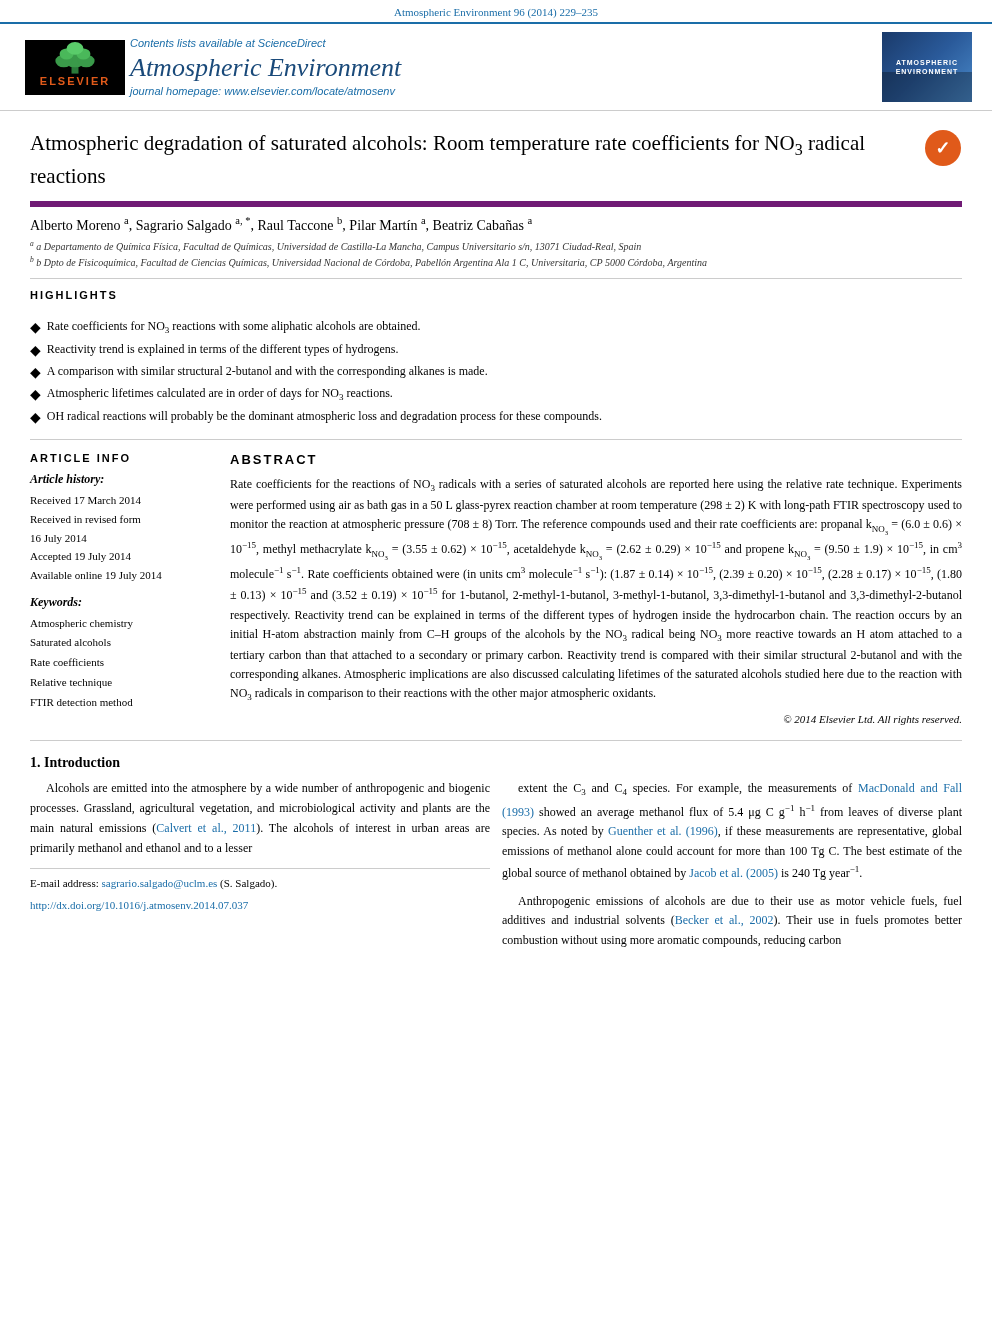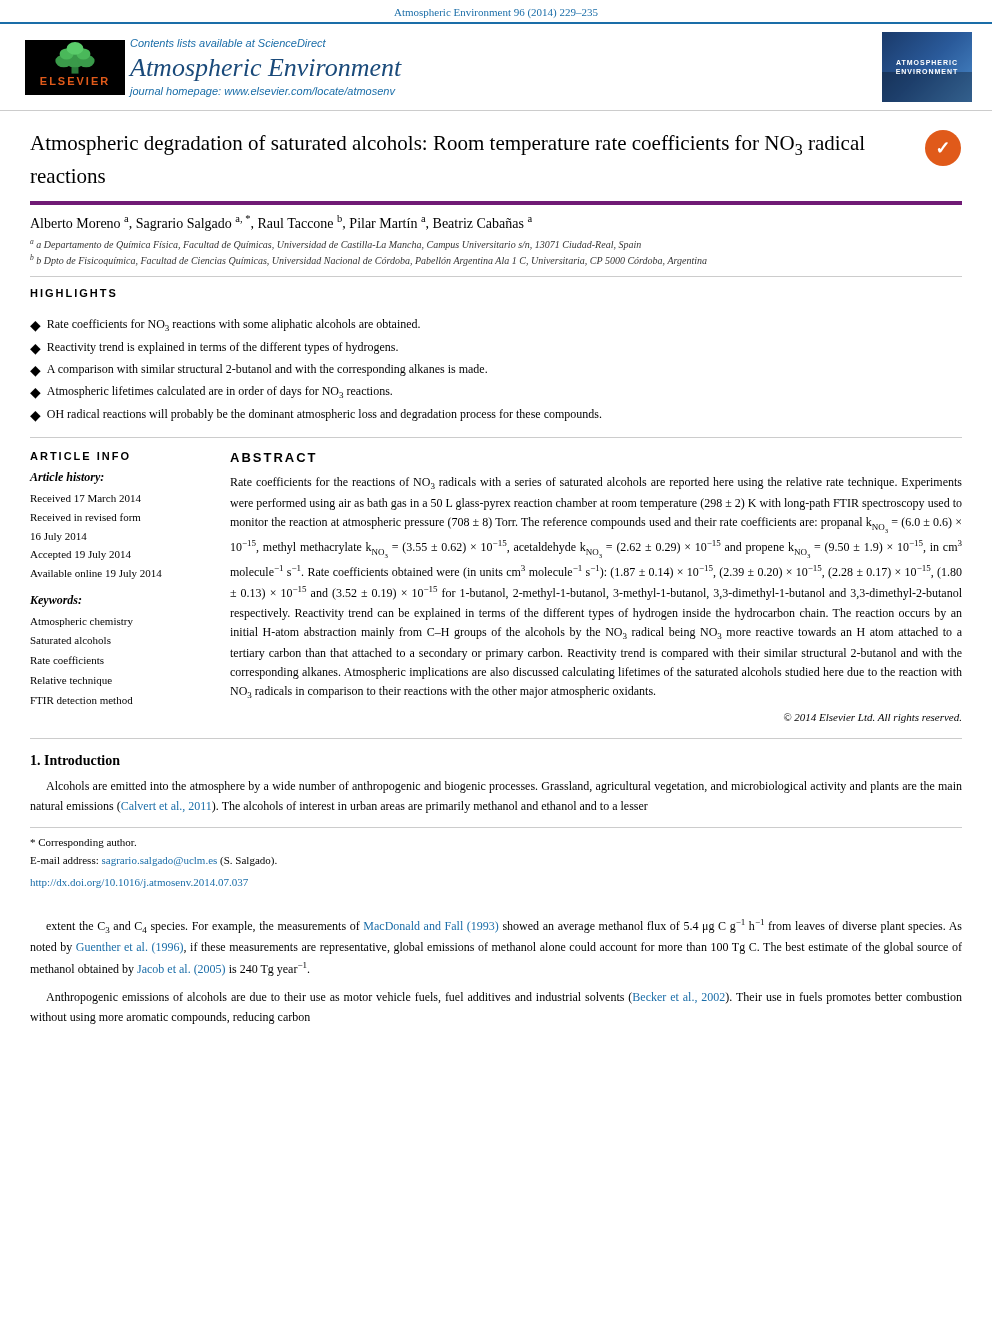--- a/index.html
+++ b/index.html
@@ -115,21 +115,21 @@
     }
 
     
     .main-content {
       padding: 0 30px;
     }
 
     
     .article-title-section {
       padding: 18px 0 10px;
-      border-bottom: 4px solid #701a75;
+      border-bottom: 6px solid #701a75;
       display: flex;
       align-items: flex-start;
       justify-content: space-between;
     }
     .article-title-text {
       flex: 1;
       padding-right: 20px;
     }
     .article-title {
       font-size: 21px;
@@ -276,23 +276,22 @@
     }
     .intro-heading {
       font-size: 14px;
       font-weight: bold;
       margin-bottom: 8px;
     }
 
     
     .two-col-intro {
       display: flex;
-      gap: 24px;
+      gap: 12px;
       padding: 0;
-      flex-direction: column;
     }
     .intro-col {
       flex: 1;
       font-size: 12px;
       line-height: 1.65;
       text-align: justify;
     }
     .intro-col p {
       margin-bottom: 8px;
       text-indent: 16px;
@@ -447,23 +446,20 @@
     </div>
   </div>
 
   <div class="intro-section">
     <div class="intro-heading">1. Introduction</div>
     <div class="two-col-intro">
       <div class="intro-col">
         <p>Alcohols are emitted into the atmosphere by a wide number of anthropogenic and biogenic processes. Grassland, agricultural vegetation, and microbiological activity and plants are the main natural emissions (<span class="blue-link">Calvert et al., 2011</span>). The alcohols of interest in urban areas are primarily methanol and ethanol and to a lesser</p>
         <div class="footnotes">
           <div class="footnote-item">
-            <span>* Corresponding author.</span>
-          </div>
-          <div class="footnote-item">
             <span>E-mail address:</span>
             <span class="blue-link">sagrario.salgado@uclm.es</span>
             <span>(S. Salgado).</span>
           </div>
           <a class="doi-link">http://dx.doi.org/10.1016/j.atmosenv.2014.07.037</a>
         </div>
       </div>
       <div class="intro-col">
         <p>extent the C<sub>3</sub> and C<sub>4</sub> species. For example, the measurements of <span class="blue-link">MacDonald and Fall (1993)</span> showed an average methanol flux of 5.4 μg C g<sup>−1</sup> h<sup>−1</sup> from leaves of diverse plant species. As noted by <span class="blue-link">Guenther et al. (1996)</span>, if these measurements are representative, global emissions of methanol alone could account for more than 100 Tg C. The best estimate of the global source of methanol obtained by <span class="blue-link">Jacob et al. (2005)</span> is 240 Tg year<sup>−1</sup>.</p>
         <p>Anthropogenic emissions of alcohols are due to their use as motor vehicle fuels, fuel additives and industrial solvents (<span class="blue-link">Becker et al., 2002</span>). Their use in fuels promotes better combustion without using more aromatic compounds, reducing carbon</p>

